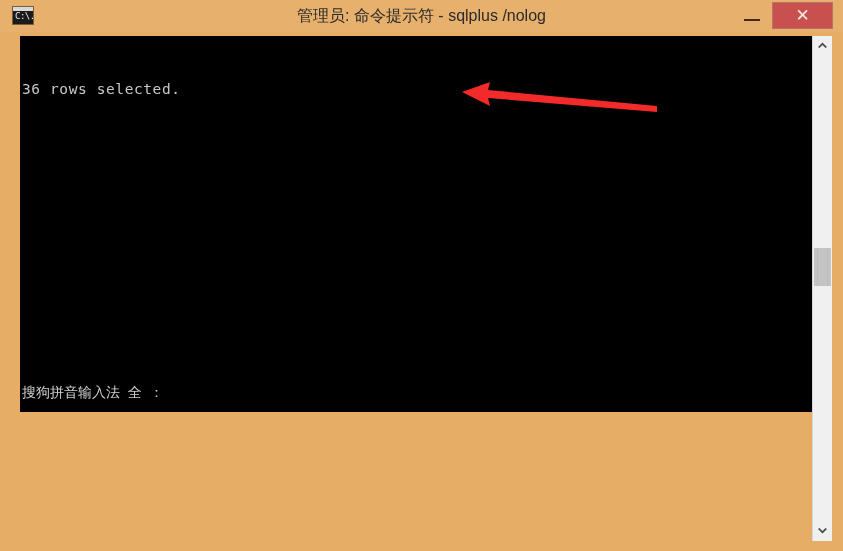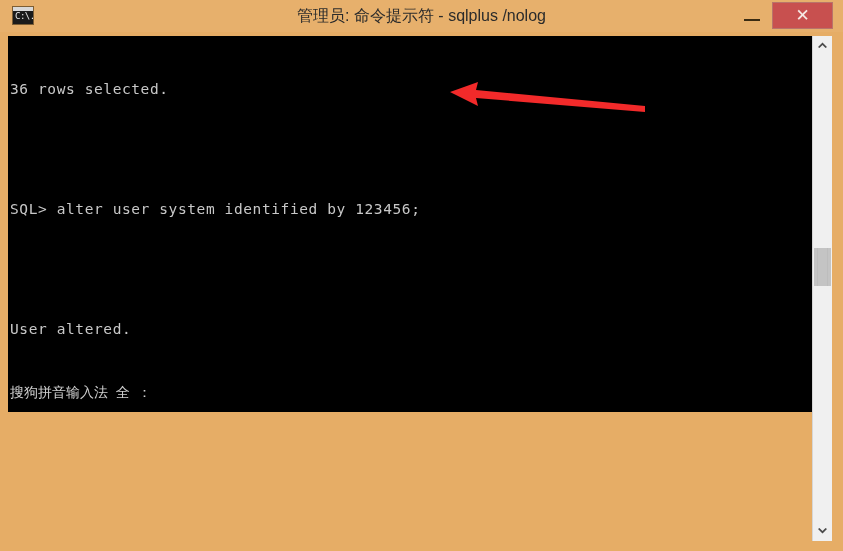--- a/index.html
+++ b/index.html
@@ -110,21 +110,21 @@
     line-height: 25px;
     text-align: center;
     color: #f6e9e4;
     font-size: 17px;
     font-family: "Liberation Sans", sans-serif;
   }
 
   
   #console {
     position: absolute;
-    left: 8px; top: 36px;
+    left: 20px; top: 36px;
     width: 804px;
     height: 376px;
     background: #000000;
     overflow: hidden;
   }
   #console-lines {
     position: absolute;
     left: 2px; top: 3px;
     color: #c8c8c8;
     font-family: "DejaVu Sans Mono", monospace;
@@ -221,23 +221,21 @@
     <div id="btn-close">
       <div class="glyph">✕</div>
     </div>
   </div>
 
   <div id="console">
 
     <div id="console-lines">
       <div class="line">36 rows selected.</div>
       <div class="line blank">&nbsp;</div>
-      <div class="line">SQL&gt; alter user system identified by 123456;</div>
       <div class="line blank">&nbsp;</div>
-      <div class="line">User altered.</div>
       <div class="line blank">&nbsp;</div>
     </div>
 
     <svg id="arrow-layer" width="804" height="505" viewBox="0 0 804 505">
       <polygon fill="#f22a2a" points="442,56 470,46 468,54 637,70 637,76 468,62 470,70"></polygon>
     </svg>
 
     <div id="ime-status">搜狗拼音输入法  全  ：</div>
   </div>
 

